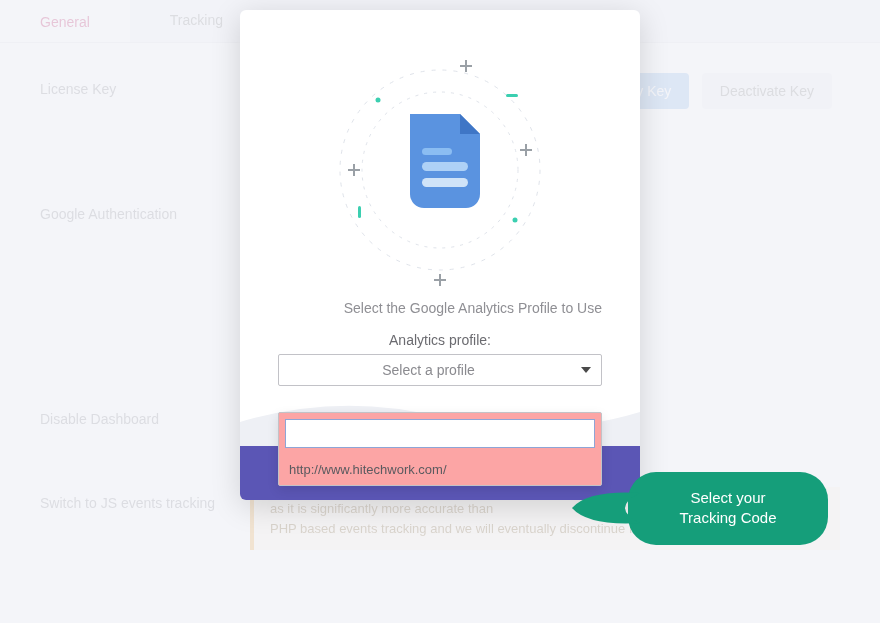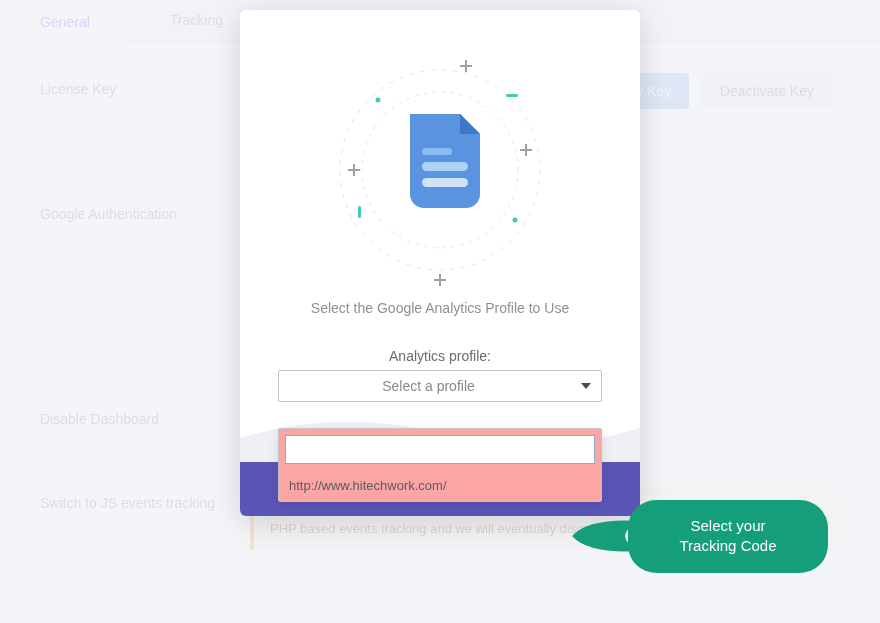--- a/index.html
+++ b/index.html
@@ -1,47 +1,47 @@
 <!DOCTYPE html>
 <html><head>
 <meta charset="utf-8">
 <style>
 * { margin: 0; padding: 0; box-sizing: border-box; }
 body { font-family: "Helvetica Neue", Helvetica, Arial, sans-serif; width: 880px; height: 623px; overflow: hidden; position: relative; background: #fff; }
 .bg-layer { position: absolute; inset: 0; filter: opacity(0.45); }
 .tabs { display: flex; border-bottom: 1px solid #e5e5ea; background: #f6f7fb; }
 .tab { padding: 12px 40px; font-size: 14px; color: #888; cursor: pointer; }
-.tab.active { background: #fff; color: #8b5cf6; border-top: 2px solid transparent; text-align: right; }
+.tab.active { background: #fff; color: #be185d; border-top: 2px solid transparent; text-align: right; }
 .content { padding: 30px 40px; position: relative; }
 .row { display: flex; align-items: flex-start; margin-bottom: 60px; }
 .label-col { width: 210px; color: #8a8a8f; font-size: 14px; padding-top: 8px; }
 .ctrl-col { flex: 1; position: relative; }
 .btn { display: inline-block; padding: 10px 18px; border-radius: 4px; border: none; font-size: 14px; cursor: pointer; margin-right: 8px; }
 .btn-primary { background: #8fb9ec; color: #fff; }
 .btn-secondary { background: #f0f0f3; color: #888; }
 .hint { font-size: 13px; color: #999; font-style: italic; margin-top: 14px; }
 .hint a { color: #6b8bd6; text-decoration: underline; }
 .notice { background: #fff4e6; border-left: 4px solid #f2a93b; padding: 12px 16px; font-size: 13px; color: #7a5a22; line-height: 1.5; margin-top: 220px; }
 .overlay-dim { position: absolute; inset: 0; background: rgba(235,236,244,0.55); }
 .modal { position: absolute; left: 50%; top: 10px; transform: translateX(-50%); width: 400px; background: #fff; border-radius: 6px; box-shadow: 0 6px 30px rgba(0,0,0,0.15); z-index: 10; padding-bottom: 0; overflow: visible; }
 .modal-inner { padding: 30px 38px 10px; text-align: center; }
 .modal h2 { font-size: 22px; letter-spacing: 2px; color: #5a5a5f; font-weight: 400; margin: 18px 0 14px; }
-.modal p.sub { font-size: 14px; color: #8f8f94; margin-bottom: 32px; }
+.modal p.sub { font-size: 14px; color: #8f8f94; margin-bottom: 16px; text-align: right; }
 .field-label { font-size: 14px; color: #6b6b70; margin-bottom: 6px; }
 .select-box { position: relative; border: 1px solid #c2c2c7; border-radius: 2px; background: #fff; padding: 7px 35px 7px 12px; text-align: center; font-size: 14px; color: #8a8a8f; cursor: pointer; }
 .select-box .arrow { position: absolute; right: 10px; top: 50%; transform: translateY(-50%); width: 0; height: 0; border-left: 5px solid transparent; border-right: 5px solid transparent; border-top: 6px solid #4a4a4a; }
 .dropdown-panel { position: absolute; left: 38px; right: 38px; top: 100%; margin-top: -84px; background: #fca5a5; border: 1px solid #c2c2c7; border-radius: 2px; z-index: 20; box-shadow: 0 4px 12px rgba(0,0,0,0.1); }
 .dropdown-panel input { width: calc(100% - 12px); margin: 6px; padding: 6px 8px; border: 1px solid #8ea5d6; outline: none; font-size: 13px; }
 .dropdown-panel .opt-group { padding: 8px 10px; font-size: 13px; color: #5a5a5f; font-weight: 500; }
 .dropdown-panel .opt { padding: 8px 14px; font-size: 13px; cursor: pointer; }
 .dropdown-panel .opt.hl { background: #517ed0; color: #fff; }
 .modal-footer { background: #5b56b5; padding: 18px 0; text-align: center; border-radius: 0 0 6px 6px; margin-top: 50px; position: relative; }
 .modal-footer .cbtn { color: #fff; font-size: 15px; font-weight: 500; letter-spacing: 0.3px; }
 .illus { width: 260px; height: 260px; margin: 0 auto; position: relative; }
-.tooltip { position: absolute; right: 52px; top: 500px; z-index: 30; }
+.tooltip { position: absolute; right: 52px; top: 472px; z-index: 30; }
 .tooltip-bubble { background: #159e7a; color: #fff; padding: 16px 26px; border-radius: 28px; font-size: 15px; line-height: 1.35; text-align: center; min-width: 200px; }
 .tooltip-tail { position: absolute; left: -58px; top: 50%; transform: translateY(-50%); width: 70px; height: 40px; }
 .wave { position: absolute; bottom: 48px; left: 0; right: 0; height: 60px; pointer-events:none; }
 </style>
 </head>
 <body>
 
 <div class="bg-layer">
   <div class="tabs">
     <div class="tab active">General</div>

